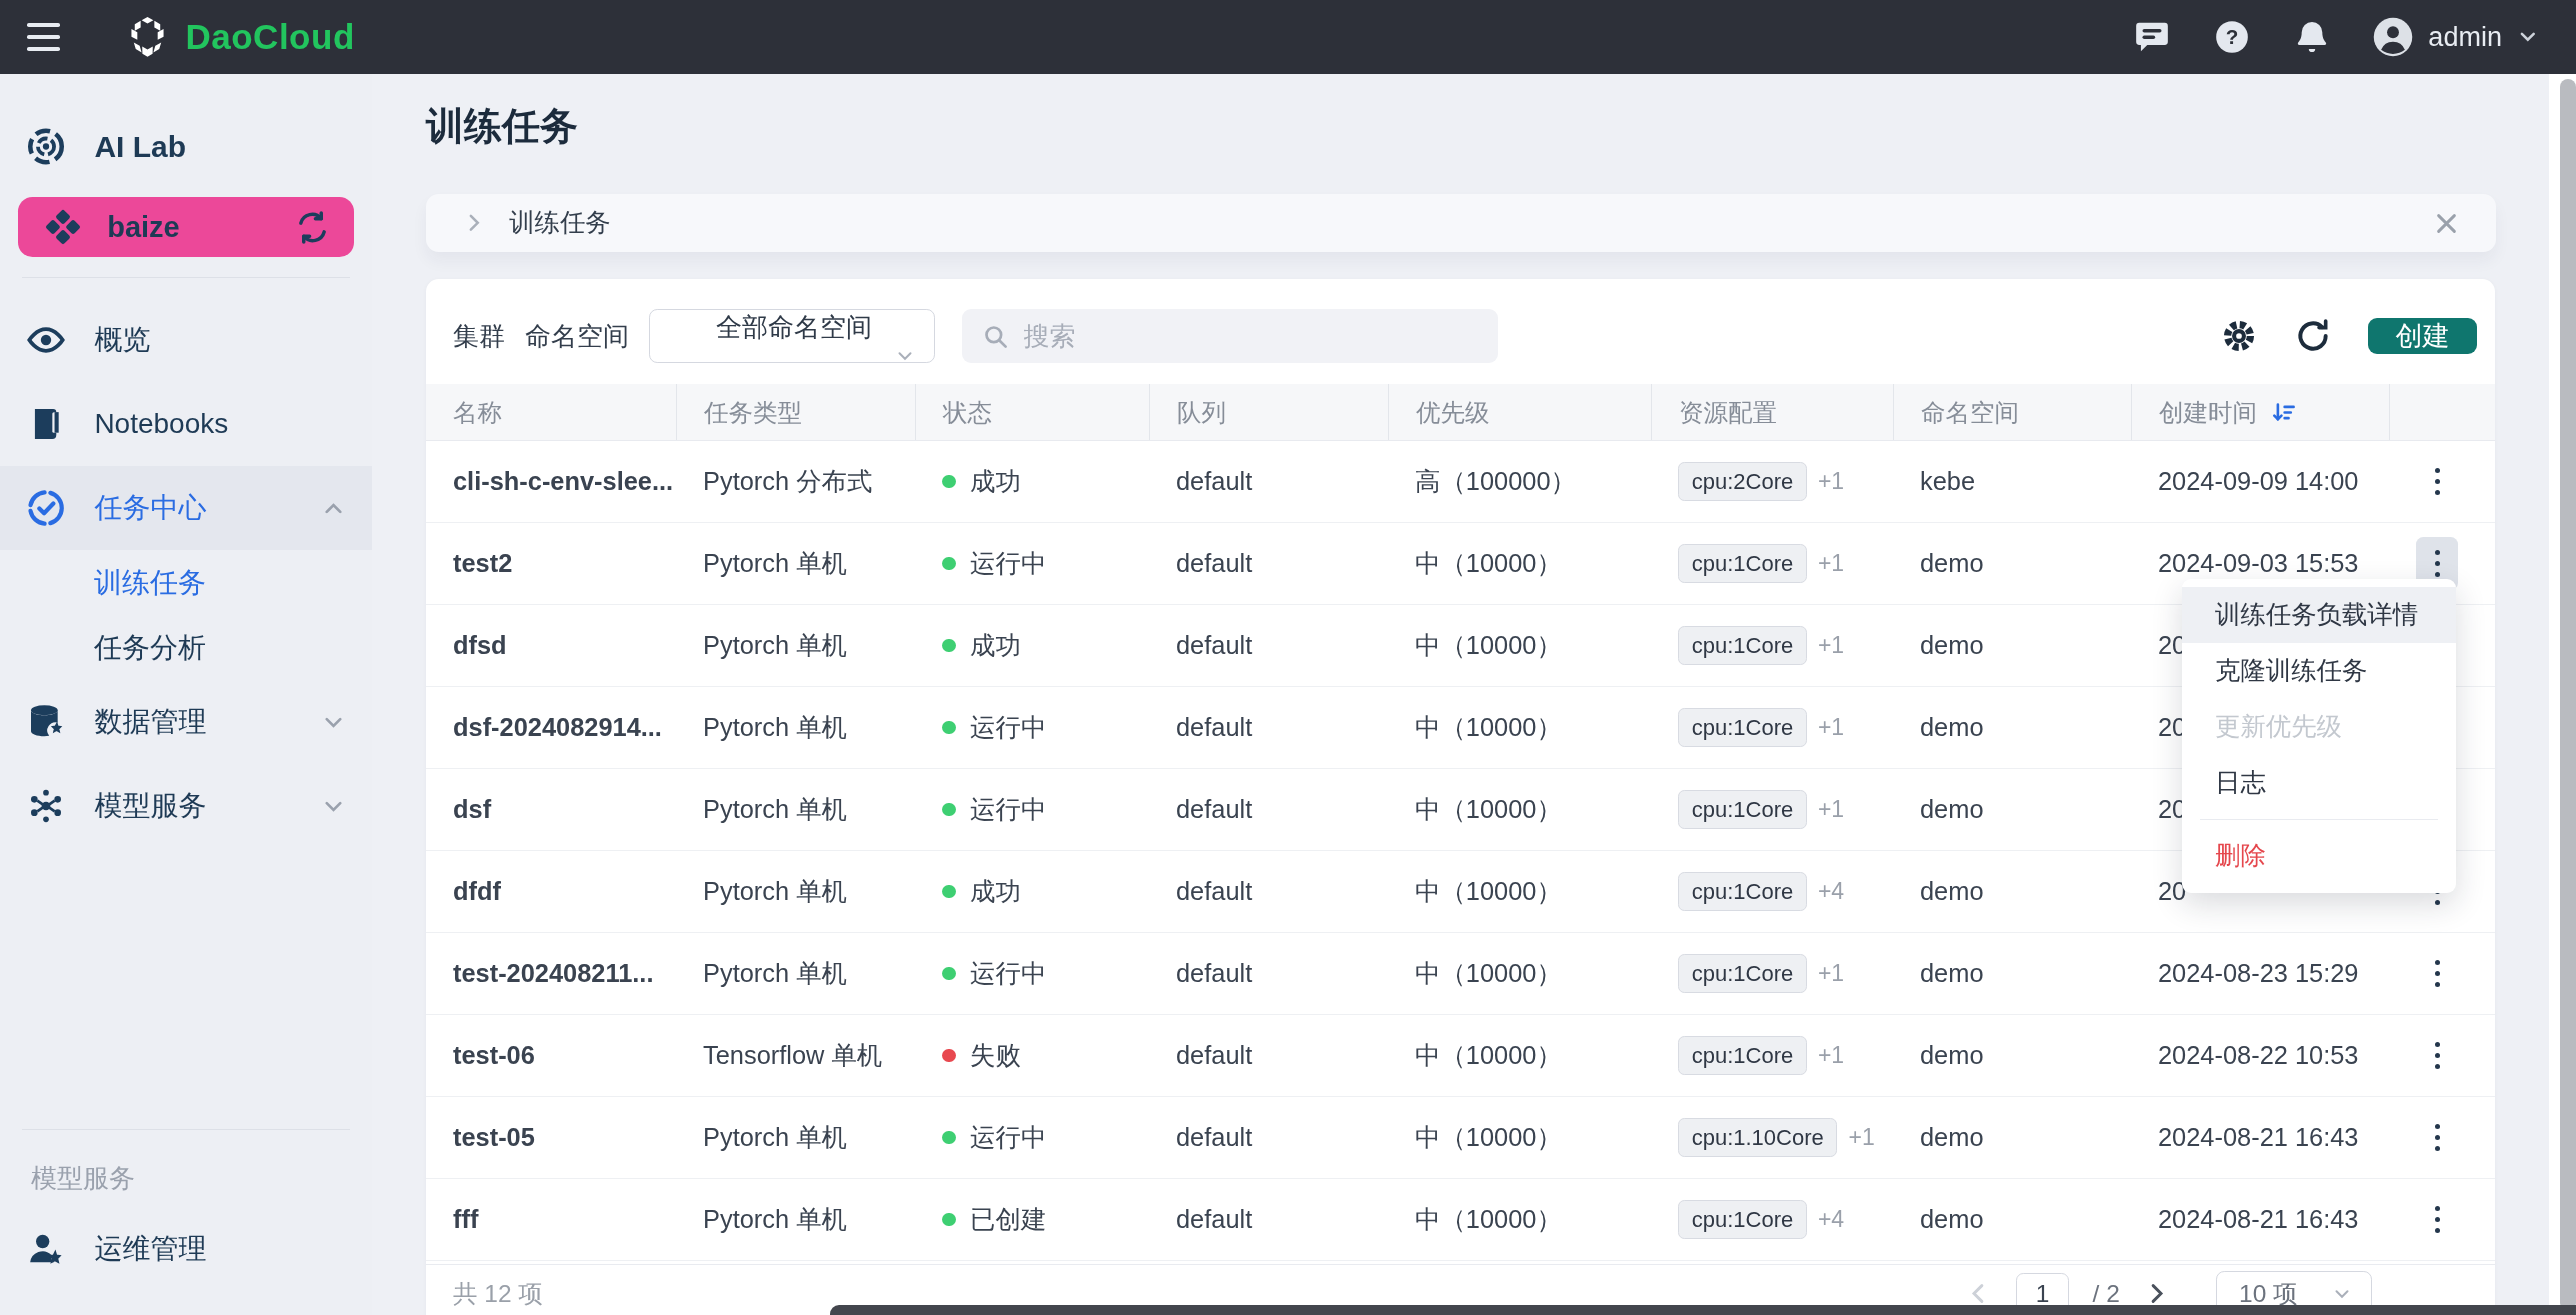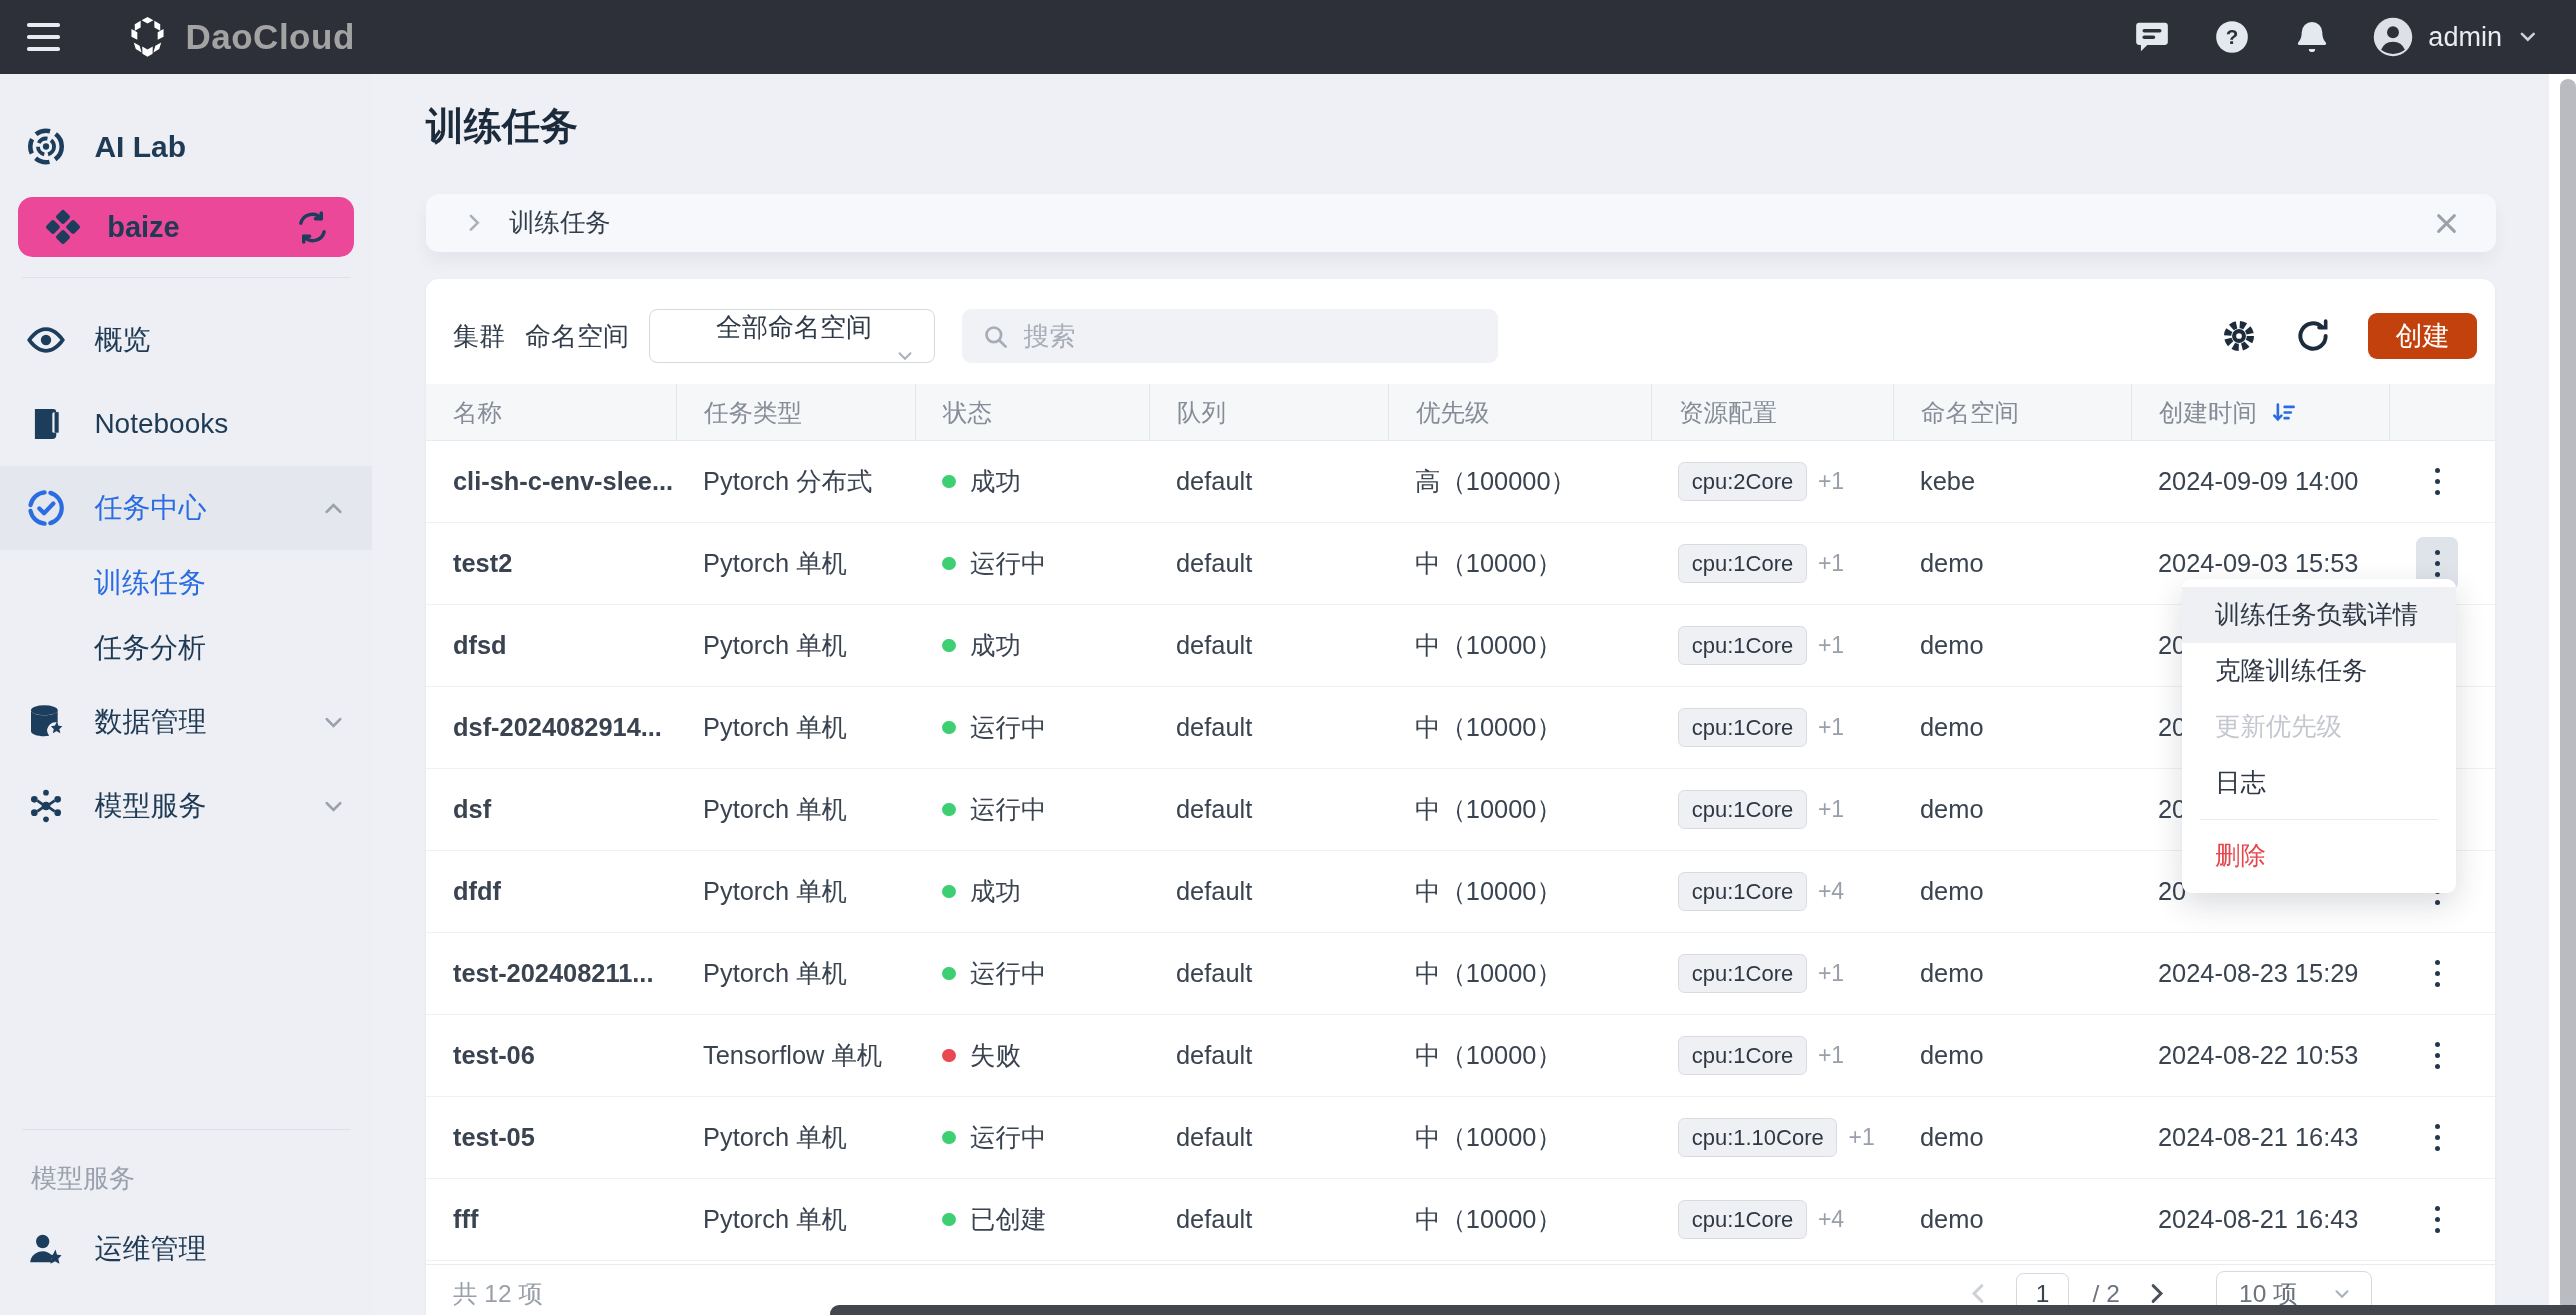--- a/index.html
+++ b/index.html
@@ -8,21 +8,21 @@
   .page { position:relative; width:2576px; height:1315px; }
 
   
   .topbar { position:absolute; top:0; left:0; right:0; height:74px; background:#2d3039;
     display:flex; align-items:center; z-index:40; }
   .hamburger { margin-left:27px; width:44px; height:44px; display:flex; flex-direction:column;
     justify-content:center; gap:8.2px; cursor:pointer; background:none; border:none; }
   .hamburger span { display:block; width:33px; height:3.6px; background:#e8ecf2; border-radius:1.8px; }
   .brand { display:flex; align-items:center; margin-left:53px; gap:14.5px; }
   .brand svg { width:47px; height:47px; }
-  .brand-name { color:#a3a3a3; font-size:35px; font-weight:bold; letter-spacing:0.5px; }
+  .brand-name { color:#22c55e; font-size:35px; font-weight:bold; letter-spacing:0.5px; }
   .topbar-right { margin-left:auto; display:flex; align-items:center; margin-right:36px; gap:40px; }
   .tb-icon { width:40px; height:40px; display:flex; align-items:center; justify-content:center; cursor:pointer; }
   .tb-user { display:flex; align-items:center; gap:14.5px; cursor:pointer; }
   .tb-user .uname { color:#e8ecf2; font-size:27px; }
 
   
   .sidebar { position:absolute; top:74px; left:0; width:372px; bottom:0; background:#edeff4; z-index:30; }
   .sb-item { display:flex; align-items:center; height:84px; padding:0 25.4px; cursor:pointer;
     color:#1e3a55; font-size:28px; font-weight:500; }
   .sb-item .ic { width:42px; height:42px; margin-right:27px; flex:0 0 42px;
@@ -61,21 +61,21 @@
   .select .sel-chev { margin-left:auto; display:flex; }
   .sel-cluster { width:276px; margin-right:31px; }
   .sel-ns { width:286px;flex-direction:column; }
   .searchbox { width:536px; height:54px; margin-left:27px; background:#f1f2f6; border-radius:9px;
     display:flex; align-items:center; padding:0 20px; }
   .searchbox input { border:none; outline:none; background:transparent; font-size:26px; color:#2f3a48;
     margin-left:14.5px; width:436px; font-family:inherit; }
   .searchbox input::placeholder { color:#a7adb8; }
   .toolbar { margin-left:auto; display:flex; align-items:center; gap:36px; }
   .tool-btn { background:none; border:none; cursor:pointer; display:flex; }
-  .btn-create { width:109px; height:46px; background:#c2410c; color:#fff; border:none; border-radius:9px;
+  .btn-create { width:109px; height:36px; background:#0f766e; color:#fff; border:none; border-radius:9px;
     font-size:27px; cursor:pointer; font-family:inherit; }
 
   
   .table { margin-top:21px; }
   .trow { display:grid; grid-template-columns:250px 239px 234px 239px 263px 242px 238px 258px 107px; }
   .thead { background:#f6f7f9; height:57px; border-bottom:0.9px solid #e8eaef; }
   .thead .cell { display:flex; align-items:center; padding-left:27px; font-size:24.5px; color:#868d98; }
   .thead .cell + .cell { border-left:0.9px solid #e3e6eb; }
   .thead .sort { margin-left:12.7px; display:flex; }
   .tbody .trow { height:82px; border-bottom:0.9px solid #eef0f3; background:#fff; }

